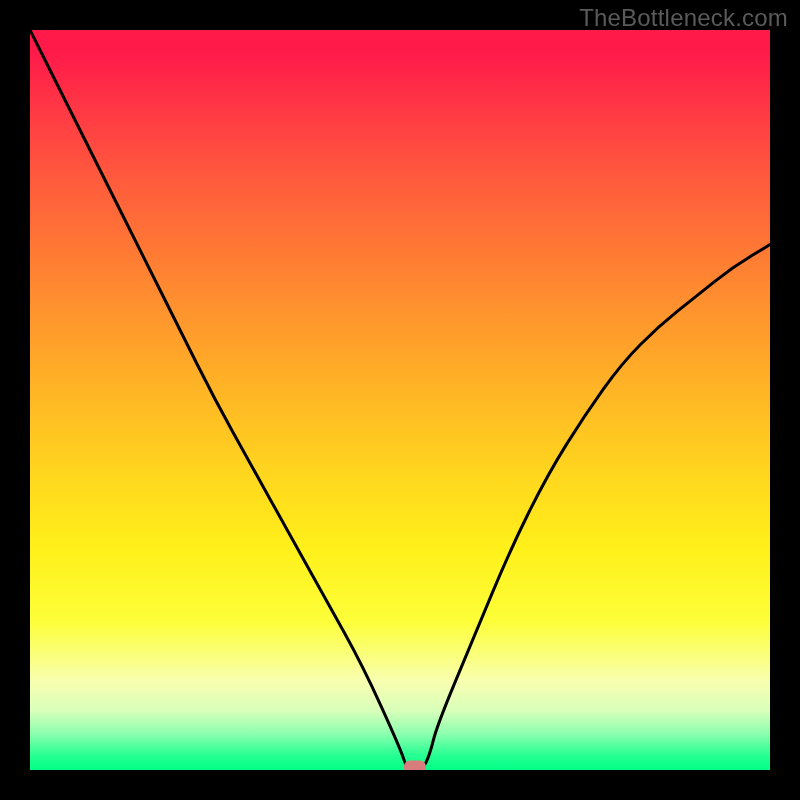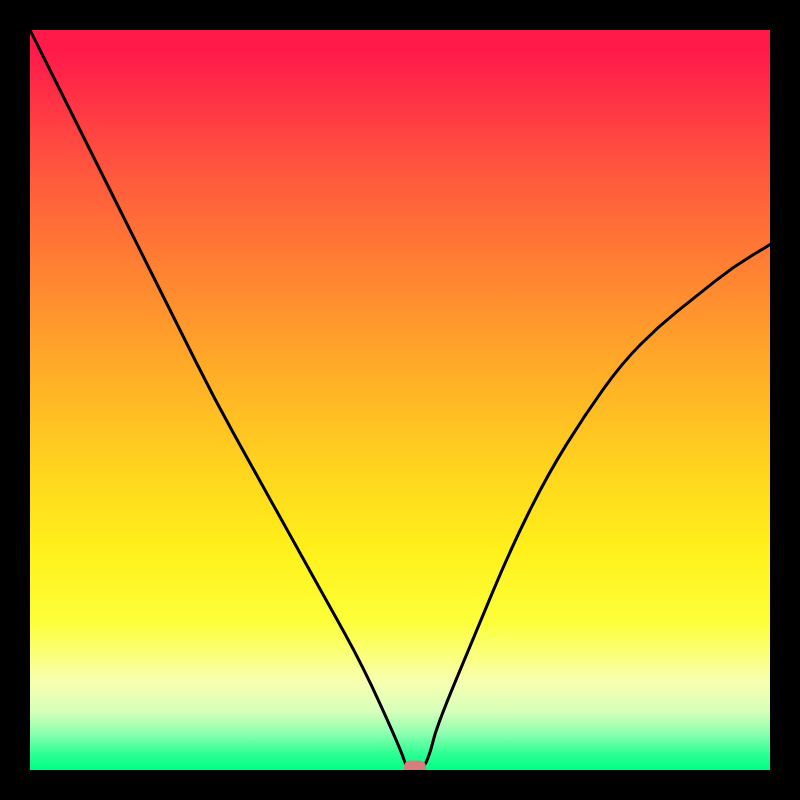--- a/index.html
+++ b/index.html
@@ -69,20 +69,21 @@
     height: 13px;
     background: #d87d7d;
     border-radius: 6px;
     transform: translate(-50%, -50%);
   }
 </style>
 </head>
 <body>
 
 <div class="frame">
+  <div class="watermark">TheBottleneck.com</div>
 
   <div class="plot-area">
     <div class="gradient-bg"></div>
 
     <svg class="curve-svg" viewBox="0 0 740 740" preserveAspectRatio="none">
       <path class="curve-path" d="M 0.0 0.0 Q 0.0 0.0 18.5 37.0 Q 37.0 74.0 55.5 111.0 Q 74.0 148.0 92.5 185.0 Q 111.0 222.0 129.5 259.0 Q 148.0 296.0 166.5 333.0 Q 185.0 370.0 203.5 403.3 Q 222.0 436.6 240.5 469.9 Q 259.0 503.2 277.5 536.5 Q 296.0 569.8 314.5 603.1 Q 333.0 636.4 351.5 677.1 Q 370.0 717.8 373.7 728.9 Q 377.4 740.0 381.1 740.0 Q 384.8 740.0 388.5 740.0 Q 392.2 740.0 395.9 732.6 Q 399.6 725.2 403.3 710.4 Q 407.0 695.6 425.5 651.2 Q 444.0 606.8 462.5 562.4 Q 481.0 518.0 499.5 481.0 Q 518.0 444.0 536.5 414.4 Q 555.0 384.8 573.5 358.9 Q 592.0 333.0 610.5 314.5 Q 629.0 296.0 647.5 281.2 Q 666.0 266.4 684.5 251.6 Q 703.0 236.8 721.5 225.7 T 740.0 214.6"></path>
     </svg>
 
     <div class="marker" style="left:384.8px; top:737.0px;"></div>
   </div>

